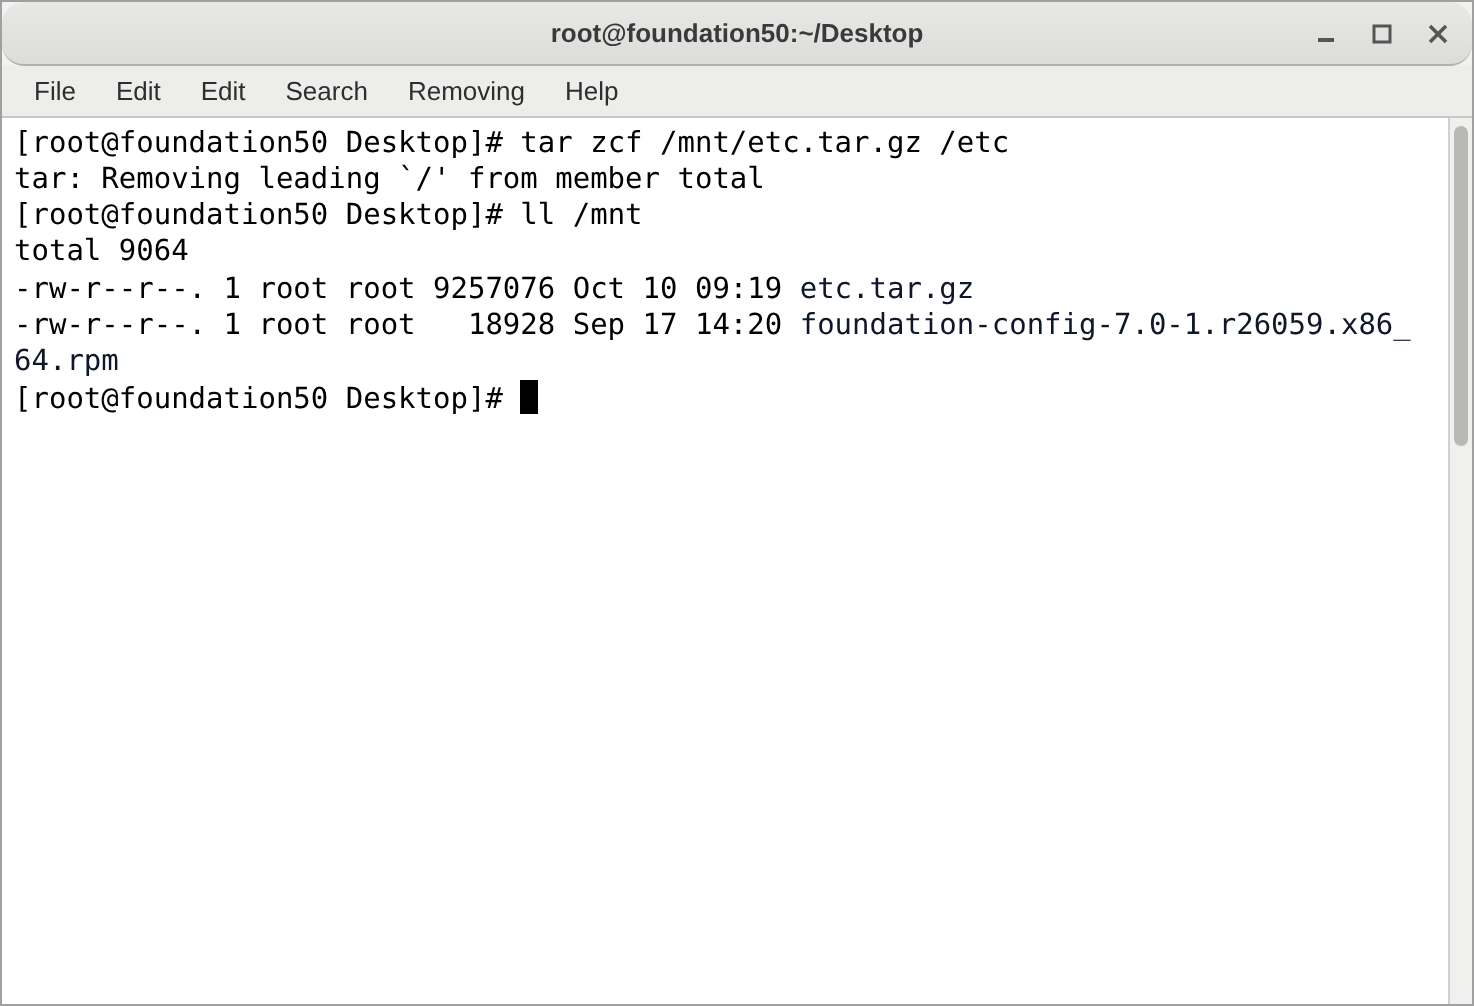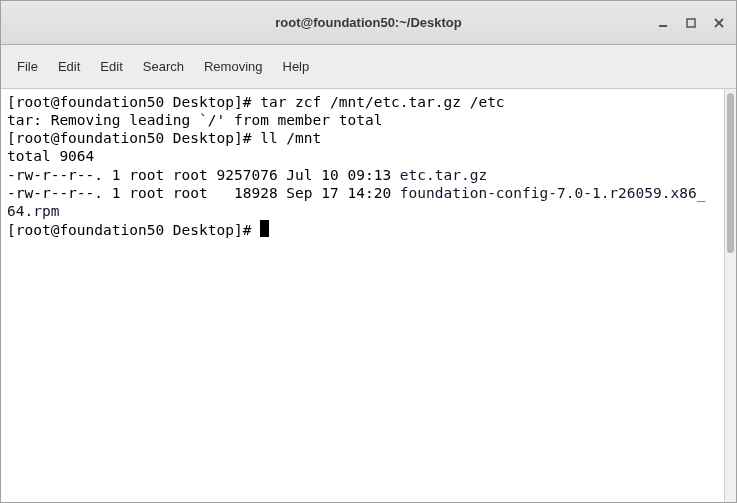--- a/index.html
+++ b/index.html
@@ -7,27 +7,28 @@
       font-family: sans-serif;
       background: #f2f2f0;
       width: 737px;
       height: 503px;
       overflow: hidden;
       border: 1px solid #a0a0a0;
       display: flex;
       flex-direction: column;
     }
     .titlebar {
-      height: 44px;
+      height: 32px;
       background: linear-gradient(#e8e8e6, #dcdcda);
       border-bottom: 1px solid #b0b0b0;
       display: flex;
       align-items: center;
       padding: 0 8px;
       position: relative;
+      border-radius: 11px;
     }
     .title {
       flex: 1;
       text-align: center;
       font-size: 13px;
       font-weight: bold;
       color: #3a3a3a;
     }
     .winbtns {
       display: flex;
@@ -41,21 +42,21 @@
       height: 14px;
       display: flex;
       align-items: center;
       justify-content: center;
       color: #555;
       font-size: 13px;
       font-weight: bold;
       cursor: pointer;
     }
     .menubar {
-      height: 44px;
+      height: 26px;
       background: #ededeb;
       border-bottom: 1px solid #c8c8c6;
       display: flex;
       align-items: center;
       padding: 0 6px;
       font-size: 13px;
       color: #2e2e2e;
     }
     .menuitem {
       padding: 3px 10px;
@@ -138,20 +139,20 @@
   <div class="menuitem">Search</div>
   <div class="menuitem">Removing</div>
   <div class="menuitem">Help</div>
 </div>
 
 <div class="terminal-wrap">
   <div class="terminal"><span>[root@foundation50 Desktop]# </span><span>tar zcf /mnt/etc.tar.gz /etc</span>
 <span>tar: Removing leading `/' from member total</span>
 <span>[root@foundation50 Desktop]# </span><span>ll /mnt</span>
 <span>total 9064</span>
-<span>-rw-r--r--. 1 root root 9257076 Jul 10 09:13 </span><span class="red">etc.tar.gz</span>
+<span>-rw-r--r--. 1 root root 9257076 Oct 10 09:19 </span><span class="red">etc.tar.gz</span>
 <span>-rw-r--r--. 1 root root   18928 Sep 17 14:20 </span><span class="red">foundation-config-7.0-1.r26059.x86_</span>
 <span class="red">64.rpm</span>
 <span>[root@foundation50 Desktop]# </span><span class="cursor"></span></div>
   <div class="scrollbar">
     <div class="thumb"></div>
   </div>
 </div>
 
 </body></html>

